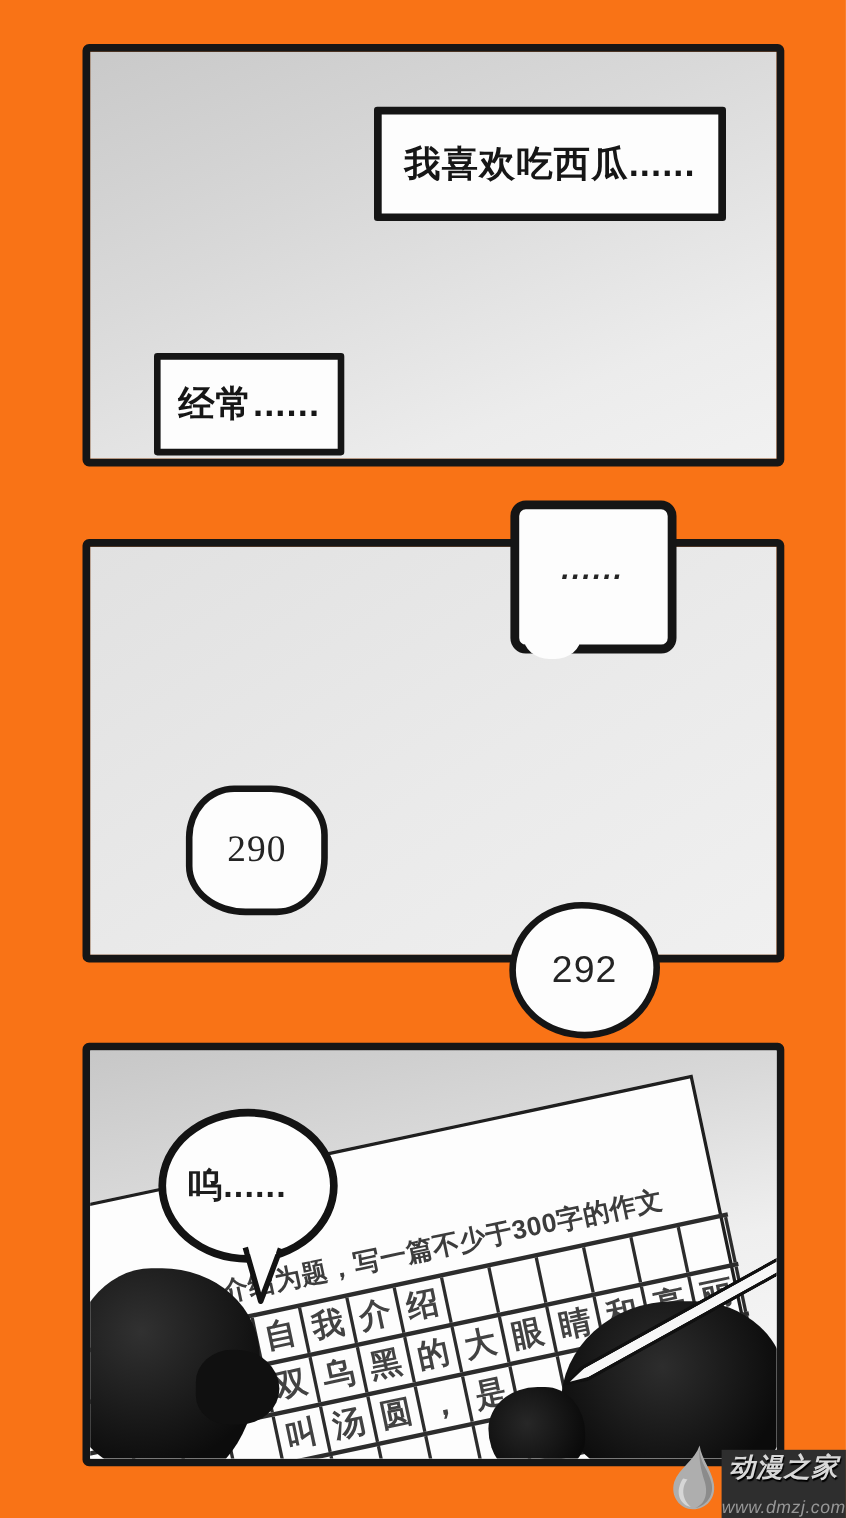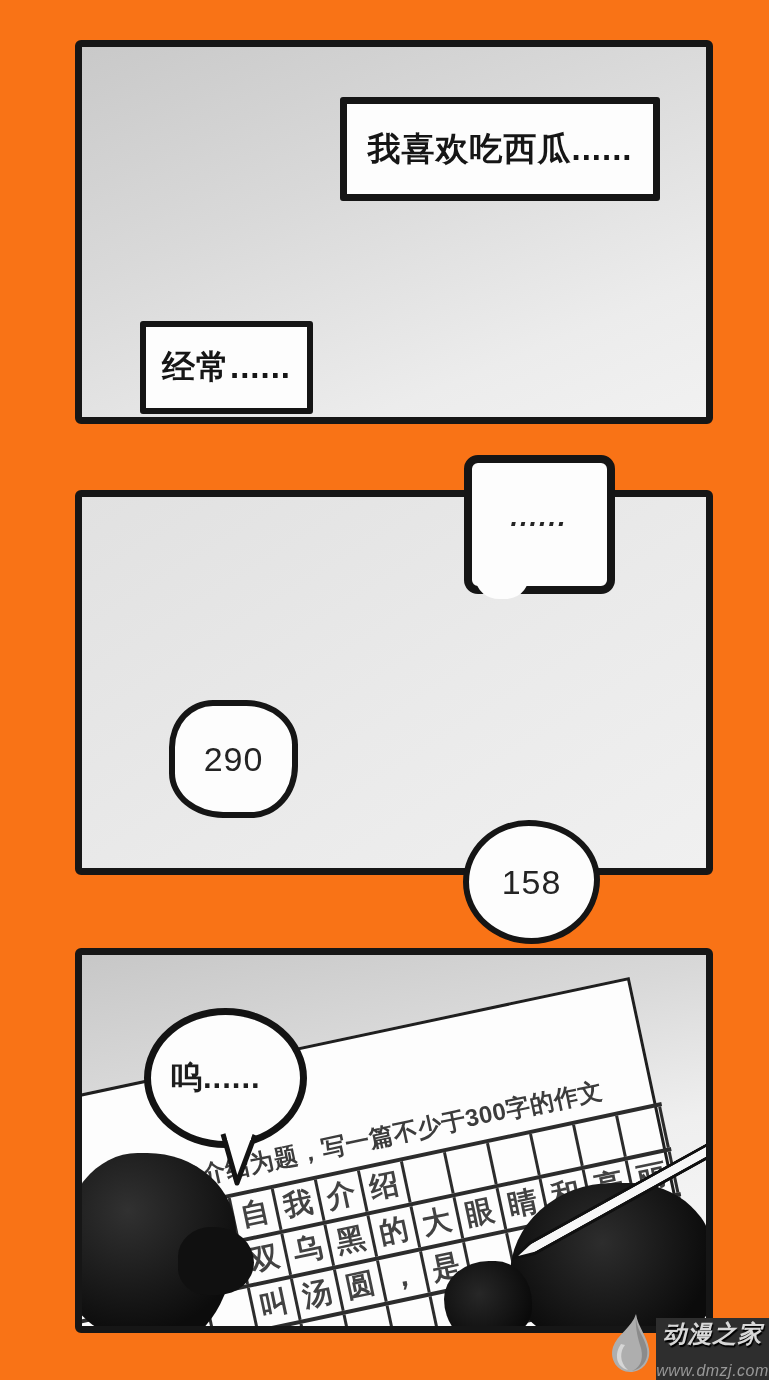--- a/index.html
+++ b/index.html
@@ -27,21 +27,21 @@
   
   .bubble{
     position:absolute;box-sizing:border-box;background:#fdfdfd;border:6px solid #151515;
     display:flex;align-items:center;justify-content:center;
     font-size:34px;font-weight:500;color:#242424;letter-spacing:1px;
   }
   .bub-square{left:382px;top:-42px;width:151px;height:139px;border-width:8px;border-radius:14px;z-index:2;}
   .bub-square .dots{font-weight:800;font-size:27px;letter-spacing:2px;transform:translateY(-7px) skewX(-12deg);}
   .bub-288{left:298px;top:53px;width:149px;height:126px;border-radius:50%;z-index:3;}
   .bub-junction{position:absolute;left:394px;top:58px;width:52px;height:44px;background:#fdfdfd;border-radius:45%;z-index:4;}
-  .bub-290{left:87px;top:203px;width:129px;height:118px;border-radius:34% 40% 36% 42% / 40% 38% 44% 38%;z-index:2;}
+  .bub-290{left:87px;top:217px;width:129px;height:118px;border-radius:34% 40% 36% 42% / 40% 38% 44% 38%;z-index:2;font-family:Liberation Serif, serif;}
   .bub-292{left:381px;top:323px;width:137px;height:124px;border-radius:48% 52% 50% 50% / 50% 48% 52% 50%;z-index:2;}
   
   .p3-clip{position:absolute;inset:0;overflow:hidden;
     background:linear-gradient(168deg,#c7c7c7 0%,#d8d8d8 28%,#efefef 58%,#f9f9f9 100%);}
   .paper{
     position:absolute;left:-55px;top:150px;width:616px;height:520px;box-sizing:border-box;
     background:#fdfdfd;border:3px solid #1f1f1f;transform:rotate(-12deg);transform-origin:0 0;z-index:1;
   }
   .paper-prompt{
     position:absolute;left:80px;top:86px;font-size:24px;font-weight:600;color:#3c3c3c;
@@ -111,21 +111,21 @@
 
   <div class="panel panel2">
     <div class="bubble bub-square">
       <span class="dots">......</span>
     </div>
     <div class="bub-junction"></div>
     <div class="bubble bub-290">
       <span>290</span>
     </div>
     <div class="bubble bub-292">
-      <span>158</span>
+      <span>292</span>
     </div>
   </div>
 
   <div class="panel panel3">
     <div class="p3-clip">
 
       <div class="paper">
         <div class="paper-prompt">以自我介绍为题，写一篇不少于300字的作文</div>
         <div class="comp-grid">
             <div class="grid-row">

